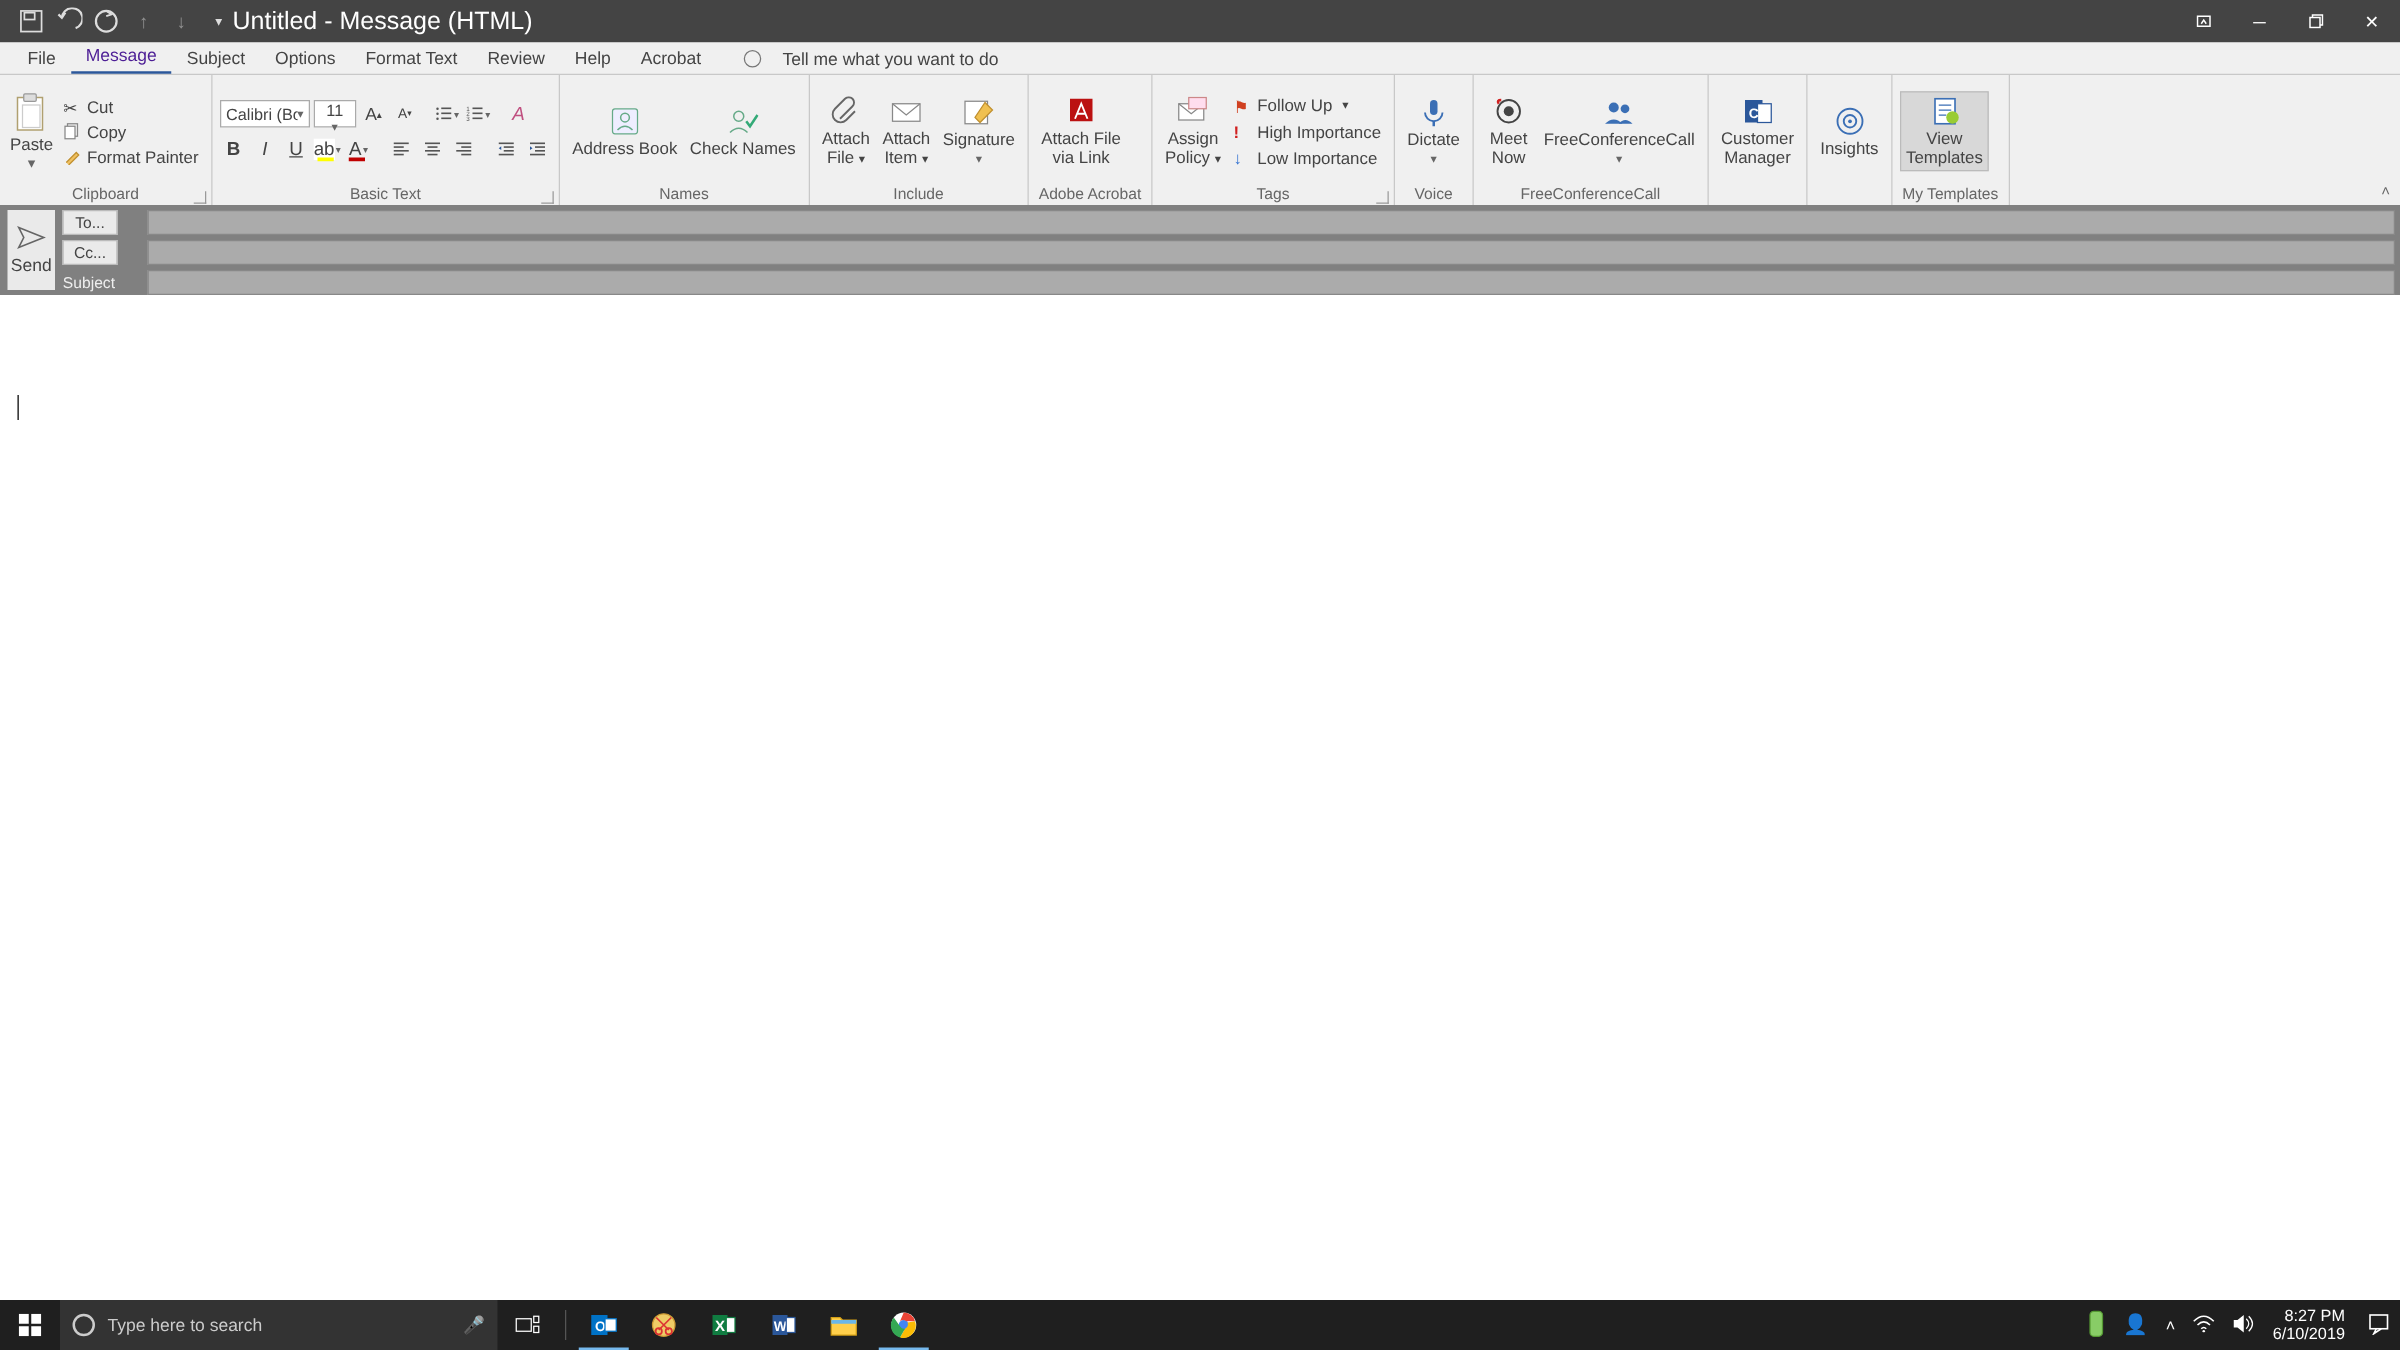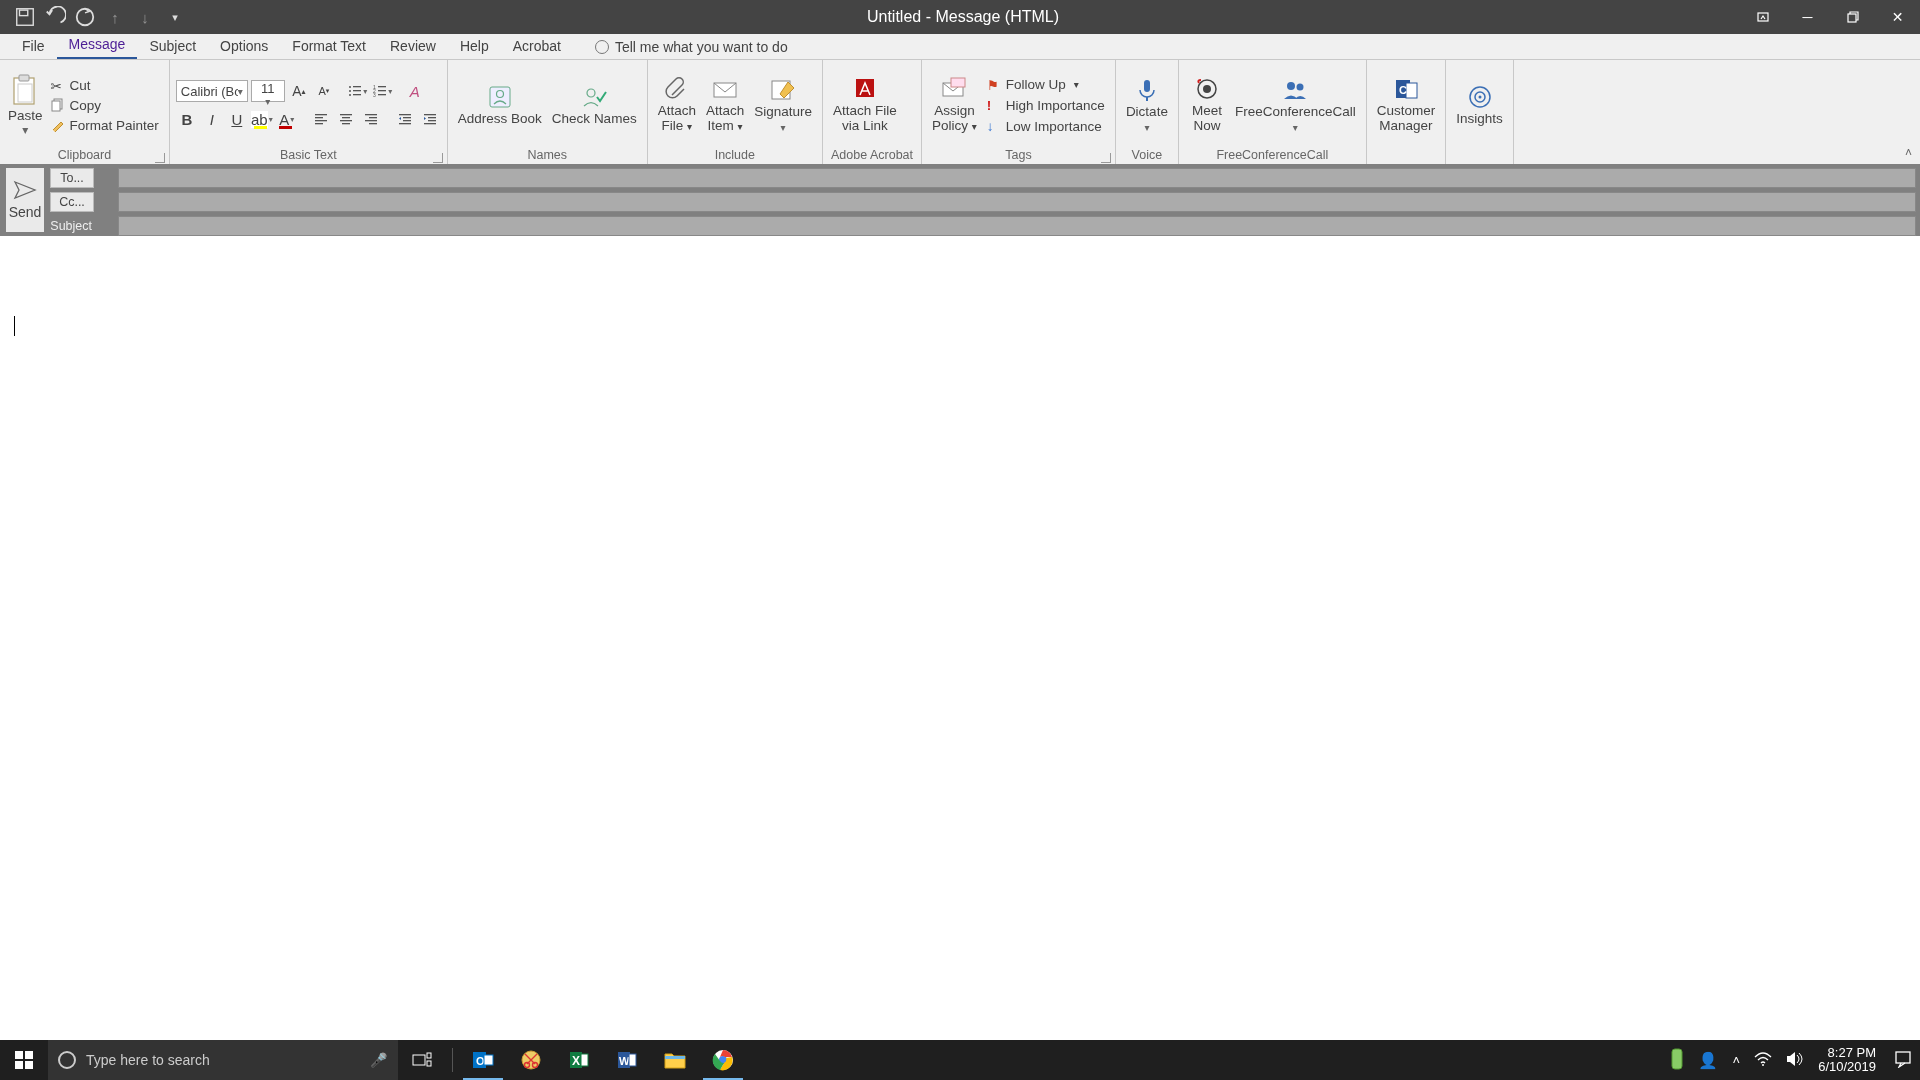--- a/index.html
+++ b/index.html
@@ -2,31 +2,31 @@
 <html><head>
 <meta charset="utf-8">
 <style>
 * { margin: 0; padding: 0; box-sizing: border-box; font-family: "Segoe UI", Arial, sans-serif; }
 body { width: 1920px; height: 1080px; overflow: hidden; background: #fff; }
 
 
 .titlebar { height: 34px; background: #444444; display: flex; align-items: center; color: #fff; font-size: 14px; }
 .qat { display: flex; gap: 8px; padding-left: 14px; align-items: center; }
 .qat .qbtn { width: 22px; height: 22px; display: flex; align-items: center; justify-content: center; font-size: 15px; color: #ddd; }
-.title-center { flex: 1; text-align: center; font-size: 16px; }
+.title-center { flex: 1; text-align: left; font-size: 20px; }
 .winctl { display: flex; }
 .winctl .wbtn { width: 45px; height: 34px; display: flex; align-items: center; justify-content: center; color: #fff; font-size: 14px; }
 .winctl .wbtn.ic svg { width: 12px; height: 12px; stroke: #fff; fill: none; }
 
 
 .tabstrip { height: 26px; background: #f0f0f0; display: flex; align-items: flex-end; padding-left: 10px; border-bottom: 1px solid #c8c8c8; font-size: 14px; color: #444; }
 .tabstrip .tab { padding: 20px 12px 5px; cursor: default; }
 .tabstrip .tab.active { color: #4c1d95; border-bottom: 2px solid #2b579a; }
 .tabstrip .sep { width: 12px; }
-.tabstrip .tellme { display: flex; align-items: center; gap: 6px; padding: 4px 10px; }
+.tabstrip .tellme { display: flex; align-items: center; gap: 17px; padding: 4px 10px; }
 .tabstrip .tellme .bulb { width: 14px; height: 14px; border: 1.3px solid #777; border-radius: 50%; position: relative; }
 
 
 .ribbon { height: 104px; background: #f0f0f0; display: flex; position: relative; font-size: 13px; color: #444; }
 .group { display: flex; flex-direction: column; border-right: 1px solid #c8c8c8; padding: 4px 6px 0; position: relative; }
 .group .body { flex: 1; display: flex; align-items: center; gap: 2px; }
 .group .label { font-size: 12.5px; color: #666; text-align: center; padding: 2px 2px 2px; position: relative; }
 .group .label .launcher { position: absolute; right: -2px; bottom: 1px; width: 10px; height: 10px; border: 1px solid #999; border-top: none; border-left: none; }
 .collapse-chev { position: absolute; right: 8px; bottom: 4px; font-size: 12px; color: #666; }
 
@@ -470,20 +470,36 @@
               <circle cx="13" cy="12" r="5" fill="none" stroke="#3b6fb5" stroke-width="1.5"></circle>
               <circle cx="13" cy="12" r="1.5" fill="#3b6fb5"></circle>
             </svg>
           </div>
         <span>Insights</span>
       </div>
     </div>
     <div class="label">&nbsp;</div>
   </div>
 
+  <div class="group">
+    <div class="body">
+      <div class="bigbtn sel">
+        <div class="iconlg">
+            <svg viewBox="0 0 26 24">
+              <rect x="5" y="2" width="16" height="20" fill="#fff" stroke="#3b6fb5" stroke-width="1.3"></rect>
+              <path d="M8 7 H18 M8 11 H18 M8 15 H14" stroke="#3b6fb5"></path>
+              <circle cx="19" cy="17" r="5" fill="#9c3"></circle>
+            </svg>
+          </div>
+        <span style="white-space:pre-line">View
+Templates</span>
+      </div>
+    </div>
+    <div class="label">My Templates</div>
+  </div>
 
   <span class="collapse-chev">˄</span>
 </div>
 
 <div class="address-area">
   <div class="sendbtn">
     <svg viewBox="0 0 24 20">
         <path d="M2 2 L22 10 L2 18 L6 10 Z" fill="none" stroke="#666" stroke-width="1.3"></path>
       </svg>
     <span>Send</span>

